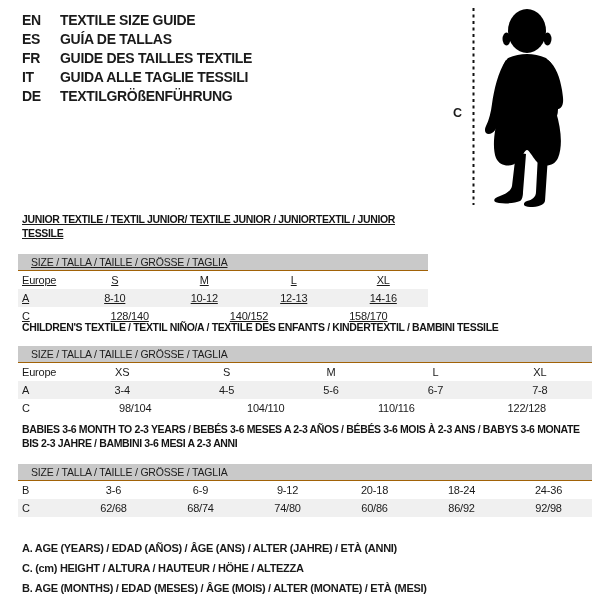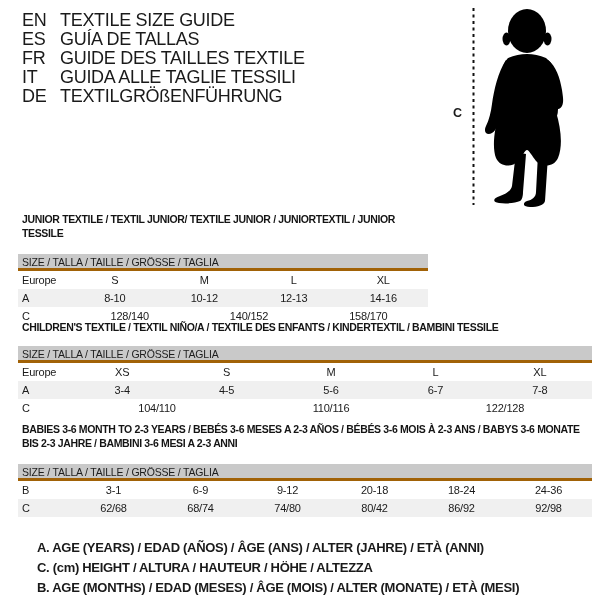--- a/index.html
+++ b/index.html
@@ -9,64 +9,64 @@
     background:#ffffff;
     color:#1a1a1a;
     font-family:"Liberation Sans", sans-serif;
     overflow:hidden;
   }
 
   
   .lang-block { position:absolute; left:22px; top:11px; }
   .lang-row { display:flex; height:19px; line-height:19px; }
   .lang-code, .lang-title {
-    font-weight:normal; font-size:18px; letter-spacing:-0.3px; white-space:nowrap;
+    font-weight:bold; font-size:14px; letter-spacing:-0.3px; white-space:nowrap;
   }
   .lang-code { width:38px; }
 
   
   .figure-svg { position:absolute; left:450px; top:0; }
   .height-label {
     position:absolute; left:453px; top:106px;
     font-weight:bold; font-size:12.5px;
   }
 
   
   .tsec { position:absolute; left:18px; }
-  #sec1 { top:212px; width:410px; }
+  #sec1 { top:212px; width:410px;text-decoration:underline; }
   #sec2 { top:320px; width:574px; }
   #sec3 { top:422px; width:574px; }
 
   .tsec-title {
     font-weight:bold; font-size:10.5px; line-height:14px;
     letter-spacing:-0.35px; padding-left:4px; color:#141414;
   }
   #sec1 .size-bar { margin-top:14px; }
   #sec2 .size-bar { margin-top:12px; }
   #sec3 .size-bar { margin-top:14px; }
 
   .size-bar {
     height:17px; line-height:16px;
-    background:#c9c9c9; border-bottom:3px solid #a16207;
-    padding-left:4px;
+    background:#c9c9c9; border-bottom:1px solid #a16207;
+    padding-left:13px;
     font-size:10.5px; letter-spacing:-0.2px; color:#1c1c1c;
     white-space:nowrap;
   }
 
   .rows { width:100%; }
   .trow { display:flex; height:18px; line-height:18px; font-size:11px; letter-spacing:-0.2px; }
   .trow:nth-child(even) { background:#f0f0f0; }
   .tcell-label { width:52px; padding-left:4px; white-space:nowrap; }
   .tcell { flex:1; text-align:center; white-space:nowrap; }
 
   
   .footnotes { position:absolute; left:22px; top:538px; }
   .footnote {
     height:20px; line-height:20px;
-    font-weight:bold; font-size:13px; letter-spacing:-0.3px; white-space:nowrap;margin-left:15px;
+    font-weight:bold; font-size:11px; letter-spacing:-0.3px; white-space:nowrap;
   }
 </style>
 </head>
 <body>
 
 <div class="lang-block" id="lang-block">
     <div class="lang-row">
       <span class="lang-code">EN</span>
       <span class="lang-title">TEXTILE SIZE GUIDE</span>
     </div>
@@ -154,46 +154,47 @@
       <div class="trow">
         <span class="tcell-label">A</span>
         <span class="tcell">3-4</span>
         <span class="tcell">4-5</span>
         <span class="tcell">5-6</span>
         <span class="tcell">6-7</span>
         <span class="tcell">7-8</span>
       </div>
       <div class="trow">
         <span class="tcell-label">C</span>
+        <span class="tcell">98/104</span>
         <span class="tcell">104/110</span>
         <span class="tcell">110/116</span>
         <span class="tcell">122/128</span>
       </div>
     </div>
 </div>
 
 <div class="tsec" id="sec3">
   <div class="tsec-title">BABIES 3-6 MONTH TO 2-3 YEARS / BEBÉS 3-6 MESES A 2-3 AÑOS / BÉBÉS 3-6 MOIS À 2-3 ANS / BABYS 3-6 MONATE BIS 2-3 JAHRE / BAMBINI 3-6 MESI A 2-3 ANNI</div>
   <div class="size-bar">SIZE / TALLA / TAILLE / GRÖSSE / TAGLIA</div>
   <div class="rows">
       <div class="trow">
         <span class="tcell-label">B</span>
-        <span class="tcell">3-1</span>
+        <span class="tcell">3-6</span>
         <span class="tcell">6-9</span>
         <span class="tcell">9-12</span>
         <span class="tcell">20-18</span>
         <span class="tcell">18-24</span>
         <span class="tcell">24-36</span>
       </div>
       <div class="trow">
         <span class="tcell-label">C</span>
         <span class="tcell">62/68</span>
         <span class="tcell">68/74</span>
         <span class="tcell">74/80</span>
-        <span class="tcell">80/42</span>
+        <span class="tcell">60/86</span>
         <span class="tcell">86/92</span>
         <span class="tcell">92/98</span>
       </div>
     </div>
 </div>
 
 <div class="footnotes" id="footnotes">
     <div class="footnote">A. AGE (YEARS) / EDAD (AÑOS) / ÂGE (ANS) / ALTER (JAHRE) / ETÀ (ANNI)</div>
     <div class="footnote">C. (cm) HEIGHT / ALTURA / HAUTEUR / HÖHE / ALTEZZA</div>
     <div class="footnote">B. AGE (MONTHS) / EDAD (MESES) / ÂGE (MOIS) / ALTER (MONATE) / ETÀ (MESI)</div>

